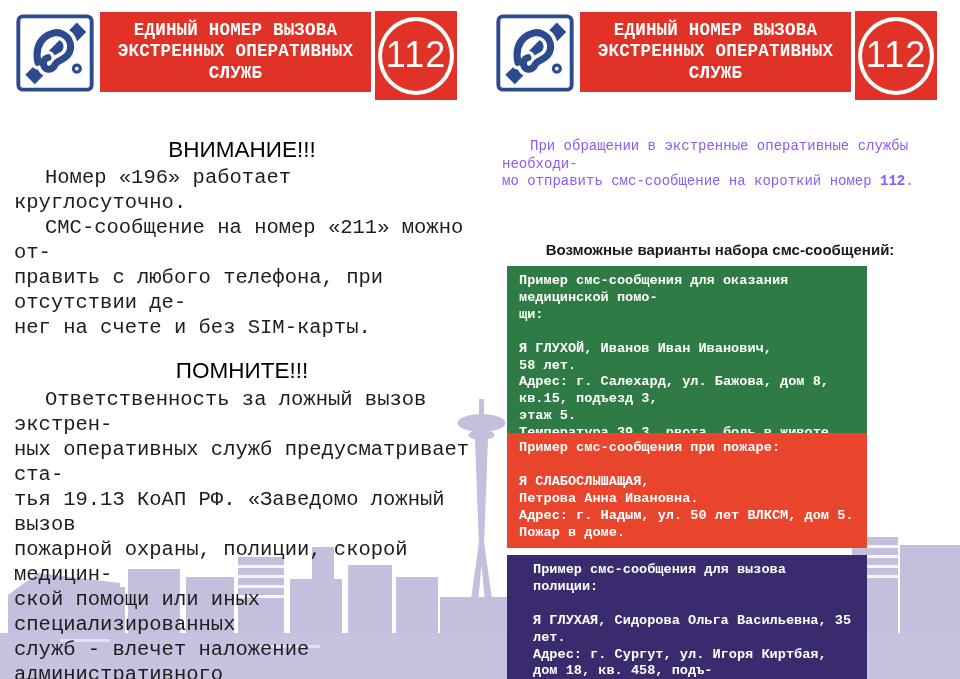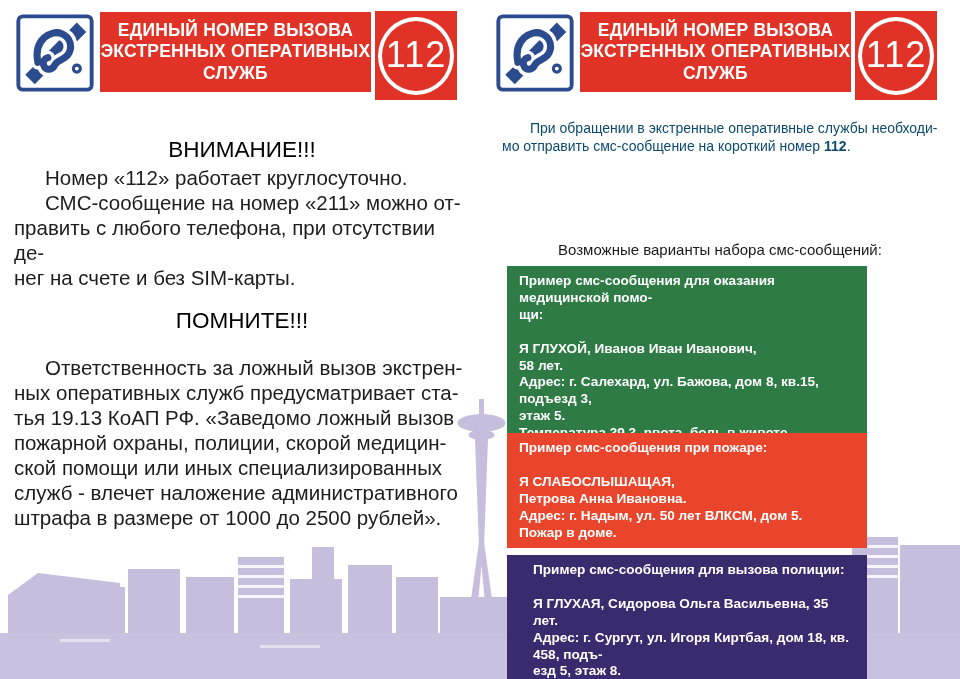--- a/index.html
+++ b/index.html
@@ -1,20 +1,20 @@
 <!DOCTYPE html>
 <html><head>
 <meta charset="utf-8">
 <style>
   html,body{margin:0;padding:0;background:#ffffff;}
   #canvas{
     position:relative;width:960px;height:679px;overflow:hidden;background:#ffffff;
     font-family:"Liberation Sans",sans-serif;
   }
-  .prewrap{white-space:pre-line;}
+  .prewrap{white-space:pre-line;font-family:Liberation Mono, monospace;}
   #skyline{position:absolute;left:0;bottom:0;z-index:0;}
   .panel{position:absolute;top:0;width:480px;height:679px;z-index:1;}
   #panel-left{left:0;}
   #panel-right{left:480px;}
 
   
   .hdr{position:absolute;top:0;left:0;width:480px;height:105px;}
   .deaf-box{position:absolute;left:16px;top:13px;width:78px;height:80px;}
   .banner{
     position:absolute;left:100px;top:12px;width:271px;height:80px;
@@ -30,32 +30,32 @@
     display:flex;align-items:center;justify-content:center;
     color:#ffffff;font-size:36px;font-weight:400;letter-spacing:1px;padding-bottom:2px;box-sizing:content-box;
   }
 
   
   .ltext{position:absolute;left:14px;top:136px;width:456px;color:#1d1d1d;}
   .redhead{
     margin:0;text-align:center;color:#000000;font-weight:400;
     font-size:22.5px;line-height:27px;
   }
-  .redhead.second{margin-top:17px;margin-bottom:21px;}
+  .redhead.second{margin-top:17px;margin-bottom:3px;}
   .redhead.first{margin-bottom:2px;}
   .para{margin:0;font-size:20.5px;line-height:25px;}
   .indent{text-indent:31px;}
 
   
-  .rintro{position:absolute;left:22px;top:120px;width:444px;color:#0c4a6e;}
+  .rintro{position:absolute;left:22px;top:138px;width:444px;color:#8b5cf6;}
   .rpara{margin:0;font-size:14px;line-height:17.6px;text-indent:28px;}
   .rpara b{font-weight:bold;}
   .examples-head{
     position:absolute;left:0;top:241px;width:480px;text-align:center;
-    font-weight:normal;font-size:15px;color:#1a1a1a;margin:0;
+    font-weight:bold;font-size:15px;color:#1a1a1a;margin:0;
   }
   .smsbox{
     position:absolute;left:27px;width:360px;box-sizing:border-box;
     padding:7px 12px 7px 12px;color:#ffffff;font-weight:bold;
     font-size:13.6px;line-height:16.9px;
   }
   #box-medical{top:266px;background:#2e7b45;}
   #box-fire{top:433px;background:#e8452c;}
   #box-police{top:555px;background:#3a2b6f;padding-left:26px;}
 </style>
@@ -126,21 +126,21 @@
 ЭКСТРЕННЫХ ОПЕРАТИВНЫХ
 СЛУЖБ</span>
         </div>
       <div class="numbox">
           <div class="numcircle">112</div>
         </div>
     </div>
 
     <div class="ltext">
       <h2 class="redhead first">ВНИМАНИЕ!!!</h2>
-      <p class="para prewrap indent">Номер «112» работает круглосуточно.</p>
+      <p class="para prewrap indent">Номер «196» работает круглосуточно.</p>
       <p class="para prewrap indent">СМС-сообщение на номер «211» можно от-
 править с любого телефона, при отсутствии де-
 нег на счете и без SIM-карты.</p>
       <h2 class="redhead second">ПОМНИТЕ!!!</h2>
       <p class="para prewrap indent">Ответственность за ложный вызов экстрен-
 ных оперативных служб предусматривает ста-
 тья 19.13 КоАП РФ. «Заведомо ложный вызов
 пожарной охраны, полиции, скорой медицин-
 ской помощи или иных специализированных
 служб - влечет наложение административного

